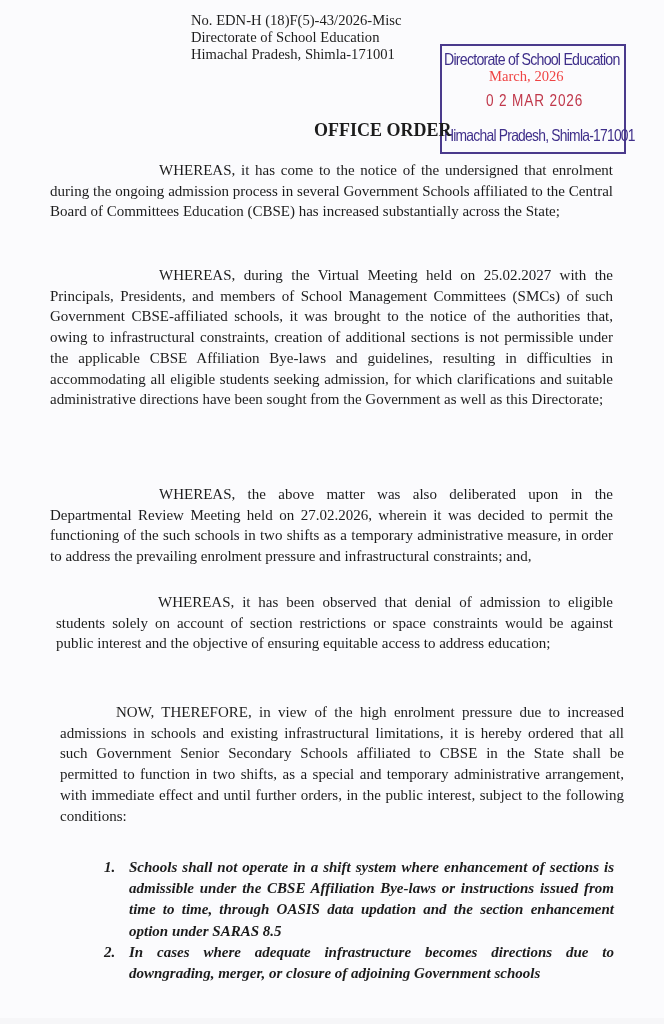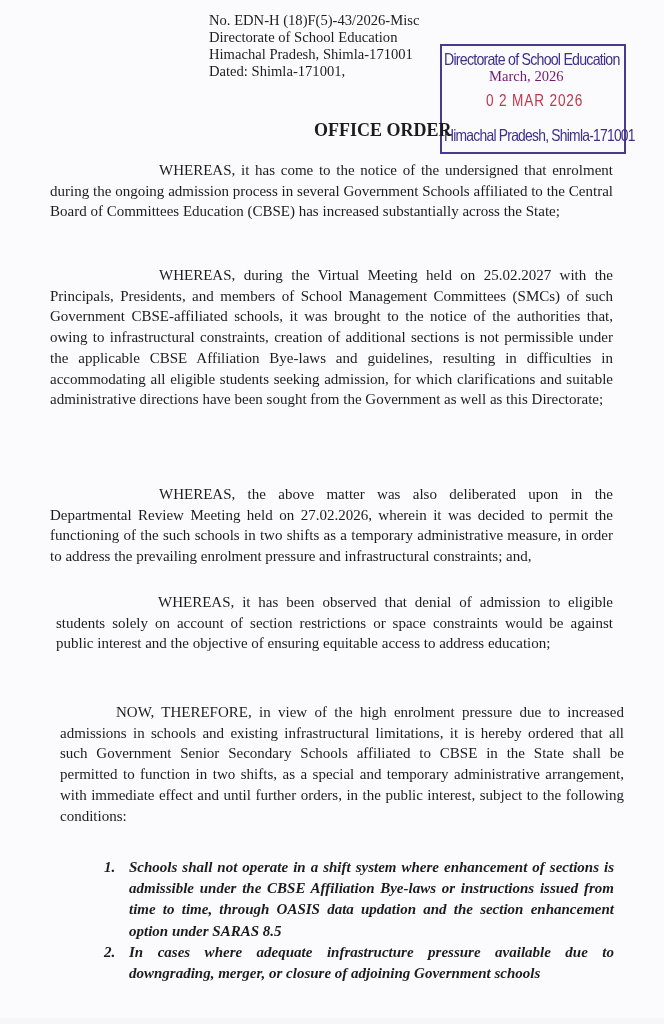--- a/index.html
+++ b/index.html
@@ -7,49 +7,48 @@
     width: 664px; height: 1024px; overflow: hidden;
     background: #f6f6f8;
     font-family: "Liberation Serif", "DejaVu Serif", serif;
     color: #1c1c1c;
     position: relative;
   }
   .page {
     position: absolute; left: 0; top: 0; width: 664px; height: 1018px;
     background: #fbfbfd;
   }
-  .hdr { position: absolute; left: 209px; top: 12px; font-size: 14.6px; line-height: 17px; font-family: Liberation Serif, serif; }
+  .hdr { position: absolute; left: 191px; top: 12px; font-size: 14.6px; line-height: 17px; font-family: Liberation Serif, serif; }
   .hdr div { white-space: nowrap; }
   .stamp {
     position: absolute; left: 440px; top: 44px; width: 186px; height: 110px;
     border: 2px solid #4a3a8c; box-sizing: border-box;
     font-family: "Liberation Sans", "DejaVu Sans", sans-serif;
   }
   .stamp .s1 { position: absolute; left: 2px; top: 4px; color: #3f2f8a; font-size: 16.5px; letter-spacing: -0.9px; white-space: nowrap; transform: scaleX(0.86); transform-origin: left; }
-  .stamp .s2 { position: absolute; left: 47px; top: 22px; color: #701a75; font-family: "Liberation Serif", serif; font-size: 14.6px; }
+  .stamp .s2 { position: absolute; left: 47px; top: 22px; color: #ef4444; font-family: "Liberation Serif", serif; font-size: 14.6px; }
   .stamp .s3 { position: absolute; left: 44px; top: 46px; color: #c0384b; font-size: 16px; letter-spacing: 1px; transform: scaleX(0.85); transform-origin: left; white-space: nowrap; }
   .stamp .s4 { position: absolute; left: 2px; top: 80px; color: #3f2f8a; font-size: 16.5px; letter-spacing: -0.9px; white-space: nowrap; transform: scaleX(0.84); transform-origin: left; }
   .title { position: absolute; left: 266px; top: 120px; font-weight: bold; font-size: 18px; margin-left: 48px; }
   .para { position: absolute; left: 50px; width: 563px; font-size: 15px; line-height: 20.7px; text-align: justify; }
   .para .ind { display: inline-block; }
   .para b { font-weight: normal; }
   .list { position: absolute; left: 104px; width: 510px; font-size: 15px; line-height: 21.2px; font-style: italic; font-weight: bold; margin: 0; padding: 0; list-style: none; }
   .list li { position: relative; padding-left: 25px; text-align: justify; }
   .list li .num { position: absolute; left: 0; top: 0; }
 </style>
 </head>
 <body>
 
 <div class="page">
 
   <div class="hdr">
     <div>No. EDN-H (18)F(5)-43/2026-Misc</div>
     <div>Directorate of School Education</div>
     <div>Himachal Pradesh, Shimla-171001</div>
-    <div>Dated: Shimla-171001,</div>
   </div>
 
   <div class="stamp">
     <div class="s1">Directorate of School Education</div>
     <div class="s2">March,  2026</div>
     <div class="s3">0 2  MAR  2026</div>
     <div class="s4">Himachal Pradesh, Shimla-171001</div>
   </div>
 
   <div class="title">OFFICE ORDER</div>
@@ -74,17 +73,17 @@
     <span class="ind" style="width:56px"></span><b>NOW, THEREFORE</b><span>, in view of the high enrolment pressure due to increased admissions in schools and existing infrastructural limitations, it is hereby ordered that all such Government Senior Secondary Schools affiliated to CBSE in the State shall be permitted to function in two shifts, as a special and temporary administrative arrangement, with immediate effect and until further orders, in the public interest, subject to the following conditions:</span>
   </div>
 
   <ol class="list" style="top:857px;">
     <li>
       <span class="num">1.</span>
       <span>Schools shall not operate in a shift system where enhancement of sections is admissible under the CBSE Affiliation Bye-laws or instructions issued from time to time, through OASIS data updation and the section enhancement option under SARAS 8.5</span>
     </li>
     <li>
       <span class="num">2.</span>
-      <span>In cases where adequate infrastructure pressure available due to downgrading, merger, or closure of adjoining Government schools</span>
+      <span>In cases where adequate infrastructure becomes directions due to downgrading, merger, or closure of adjoining Government schools</span>
     </li>
   </ol>
 
 </div>
 
 </body></html>

